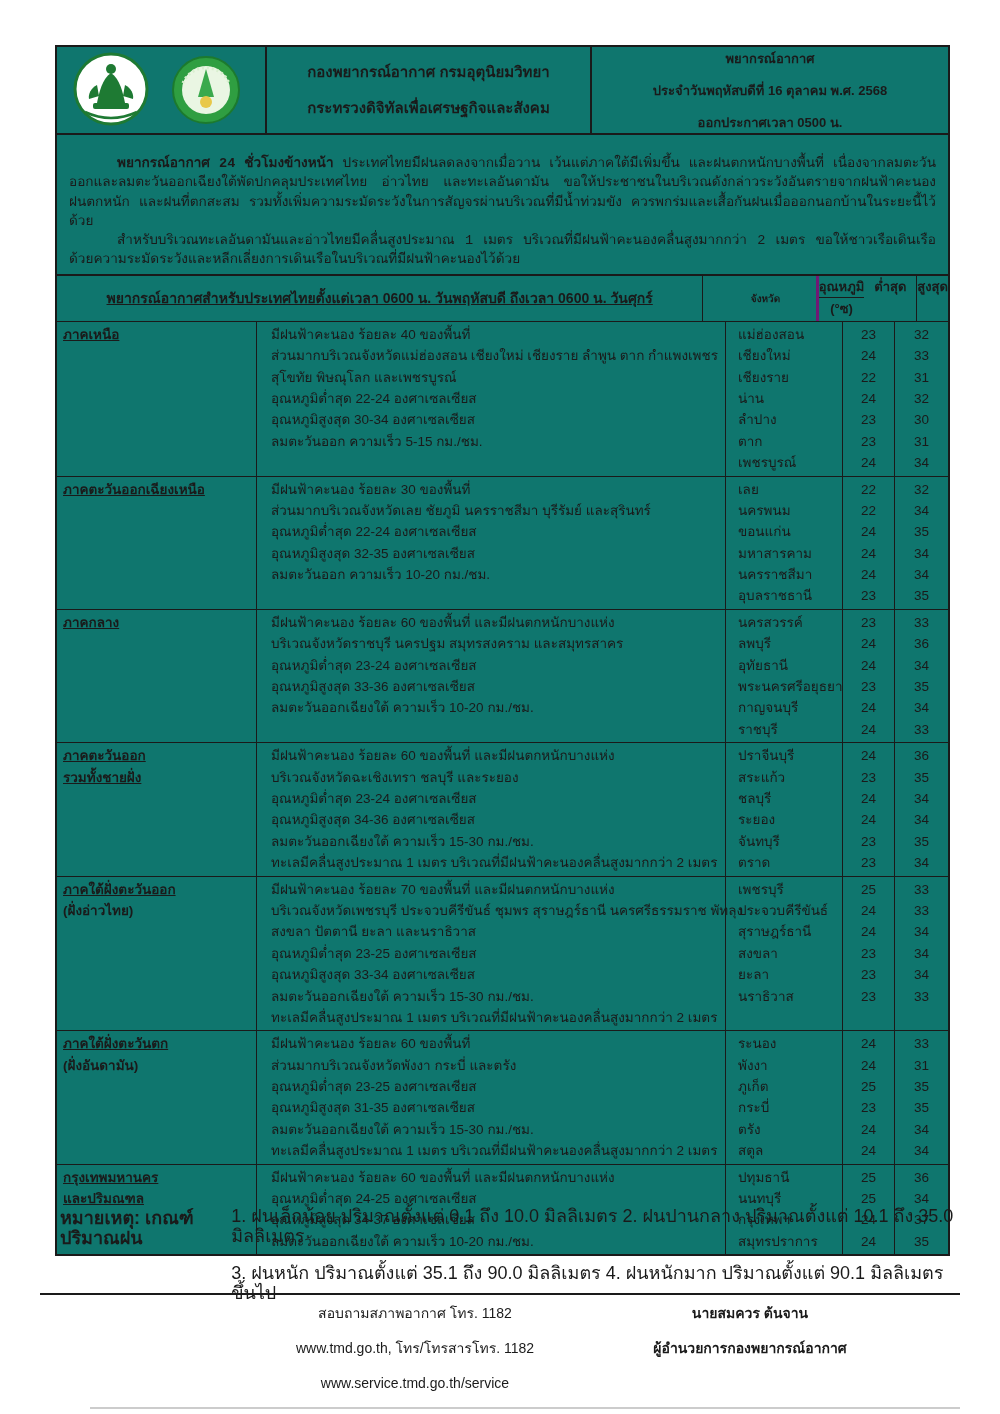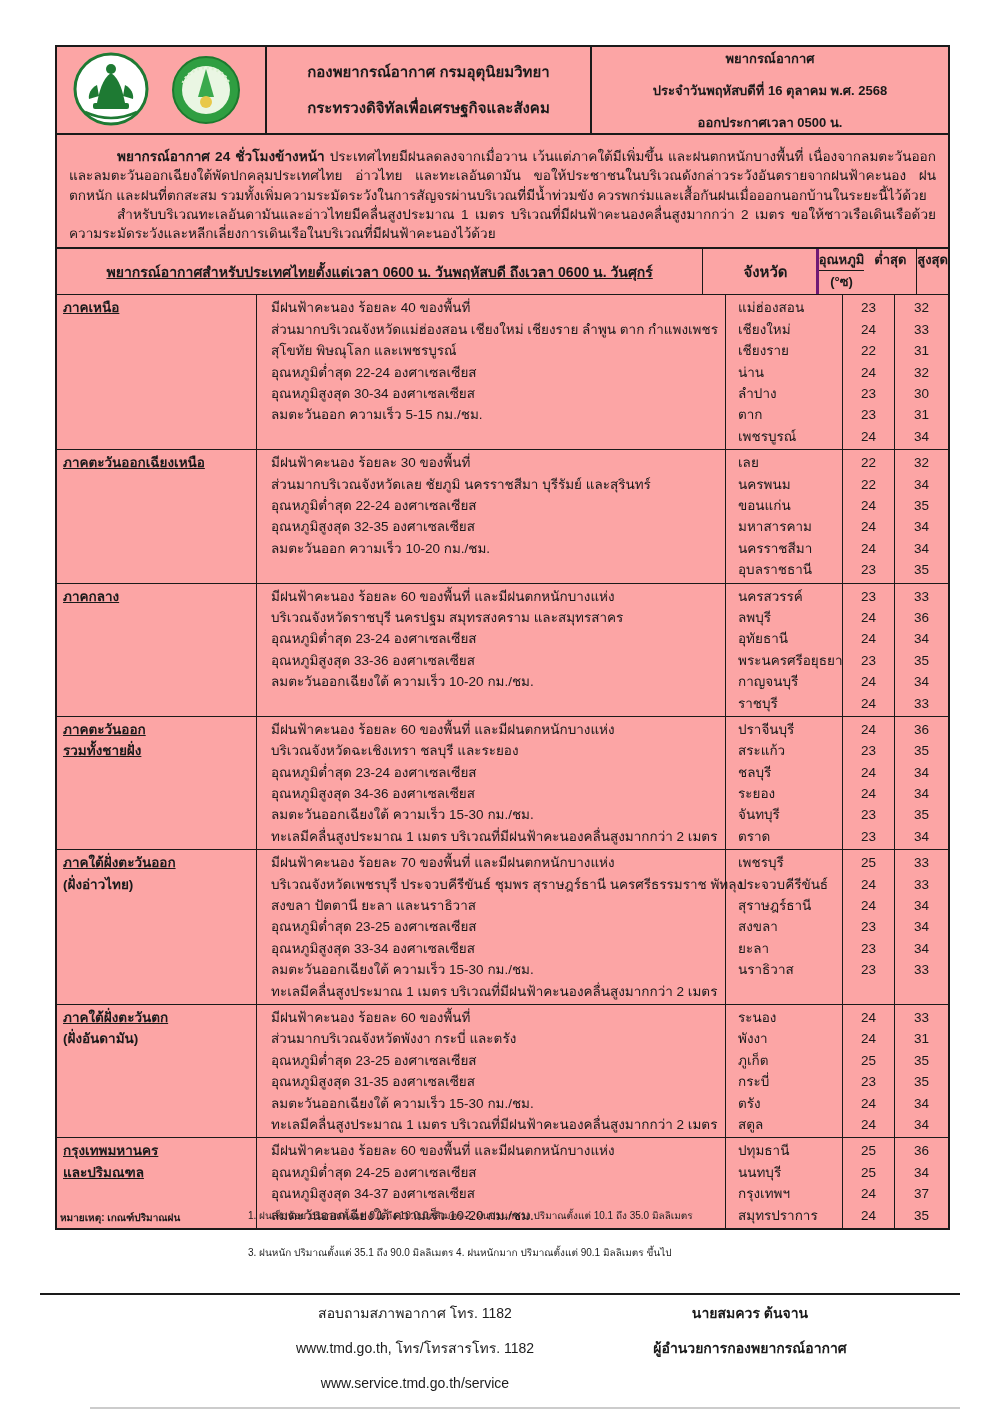--- a/index.html
+++ b/index.html
@@ -1,56 +1,56 @@
 <!DOCTYPE html>
 <html><head>
 <meta charset="utf-8">
 <style>
   * { margin:0; padding:0; box-sizing:border-box; }
   html,body { width:1000px; height:1414px; background:#ffffff; overflow:hidden;
     font-family:"Liberation Sans","DejaVu Sans",sans-serif; color:#1a1a1a; }
   .doc { position:relative; width:1000px; height:1414px; }
 
   
-  .main-box { position:absolute; left:55px; top:45px; width:895px; border:2px solid #1a1a1a; background:#fca5a5; }
+  .main-box { position:absolute; left:55px; top:45px; width:895px; border:2px solid #1a1a1a; background:#0f766e; }
 
   
   .doc-header { display:flex; border-bottom:2px solid #1a1a1a; height:88px; }
   .dh-logos { width:208px; display:flex; align-items:center; gap:20px; padding-left:14px; }
   .dh-org { width:325px; border-left:2px solid #1a1a1a; display:flex; flex-direction:column; justify-content:center; align-items:center; gap:12px; font-weight:bold; font-size:15px; text-align:center; }
   .dh-issue { flex:1; border-left:2px solid #1a1a1a; display:flex; flex-direction:column; justify-content:center; align-items:center; gap:11px; font-weight:bold; font-size:13px; text-align:center; }
 
   
-  .summary { padding:12px 12px 4px 12px; font-size:13.6px; line-height:19.3px; border-bottom:2px solid #1a1a1a; text-align:justify; }
+  .summary { padding:19px 12px 4px 12px; font-size:13.6px; line-height:19.3px; border-bottom:2px solid #1a1a1a; text-align:justify;font-family:Liberation Mono, monospace; }
   .summary p { text-indent:48px; }
 
   
   .table-head { display:flex; height:46px; border-bottom:1px solid #1a1a1a; }
   .th-main { width:668px; display:flex; align-items:center; justify-content:center; font-weight:bold; font-size:14px; text-decoration:underline; }
-  .th-prov { width:117px; border-left:1px solid #1a1a1a; display:flex; align-items:center; justify-content:center; font-weight:bold; font-size:15px;padding-left:12px; }
+  .th-prov { width:117px; border-left:1px solid #1a1a1a; display:flex; align-items:center; justify-content:center; font-weight:bold; font-size:10px;padding-left:12px; }
   .th-temp { flex:1; border-left:3px solid #701a75; display:flex; flex-direction:row; }
   .th-temp-top { height:22px; line-height:22px; text-align:center; border-bottom:1px solid #1a1a1a; font-weight:bold; font-size:13px; }
   .th-temp-bottom { display:flex; flex:1; }
   .th-min { width:52px; text-align:center; line-height:22px; font-weight:bold; font-size:13px; }
   .th-max { flex:1; border-left:1px solid #1a1a1a; text-align:center; line-height:22px; font-weight:bold; font-size:13px; }
 
   .section-row { display:flex; border-top:1px solid #1a1a1a; }
   .section-row:first-of-type { border-top:none; }
   .cellc { padding:2px 0 2px 0; }
   .region-cell { width:199px; padding:2px 6px; }
   .forecast-cell { width:469px; border-left:1px solid #1a1a1a; padding:2px 14px; }
   .province-cell { width:117px; border-left:1px solid #1a1a1a; padding:2px 12px; }
   .min-cell { width:52px; border-left:1px solid #1a1a1a; text-align:center; padding:2px 0; }
   .max-cell { flex:1; border-left:1px solid #1a1a1a; text-align:center; padding:2px 0; }
   .tline { height:21.4px; line-height:21.4px; font-size:13.5px; white-space:nowrap; }
   .region-line { font-weight:bold; }
   .region-line.u { text-decoration:underline; }
 
   
-  .notes { position:absolute; left:60px; top:1206px; width:900px; display:flex; font-size:10px; }
+  .notes { position:absolute; left:60px; top:1206px; width:900px; display:flex; font-size:18px; }
   .notes-label { font-weight:bold; width:188px; line-height:20px; padding-top:2px; }
   .notes-lines .nline { line-height:20px; margin-bottom:17px; }
   .notes-lines b { font-weight:normal; }
 
   
   .footer-rule { position:absolute; left:40px; top:1293px; width:920px; height:2px; background:#1a1a1a; }
   .f-col { position:absolute; text-align:center; font-size:14px; }
   .f-col div { margin-bottom:15px; line-height:20px; }
   .f-left  { left:55px;  top:1303px; width:210px; font-weight:bold; }
   .f-mid   { left:270px; top:1303px; width:290px; font-weight:normal; }

